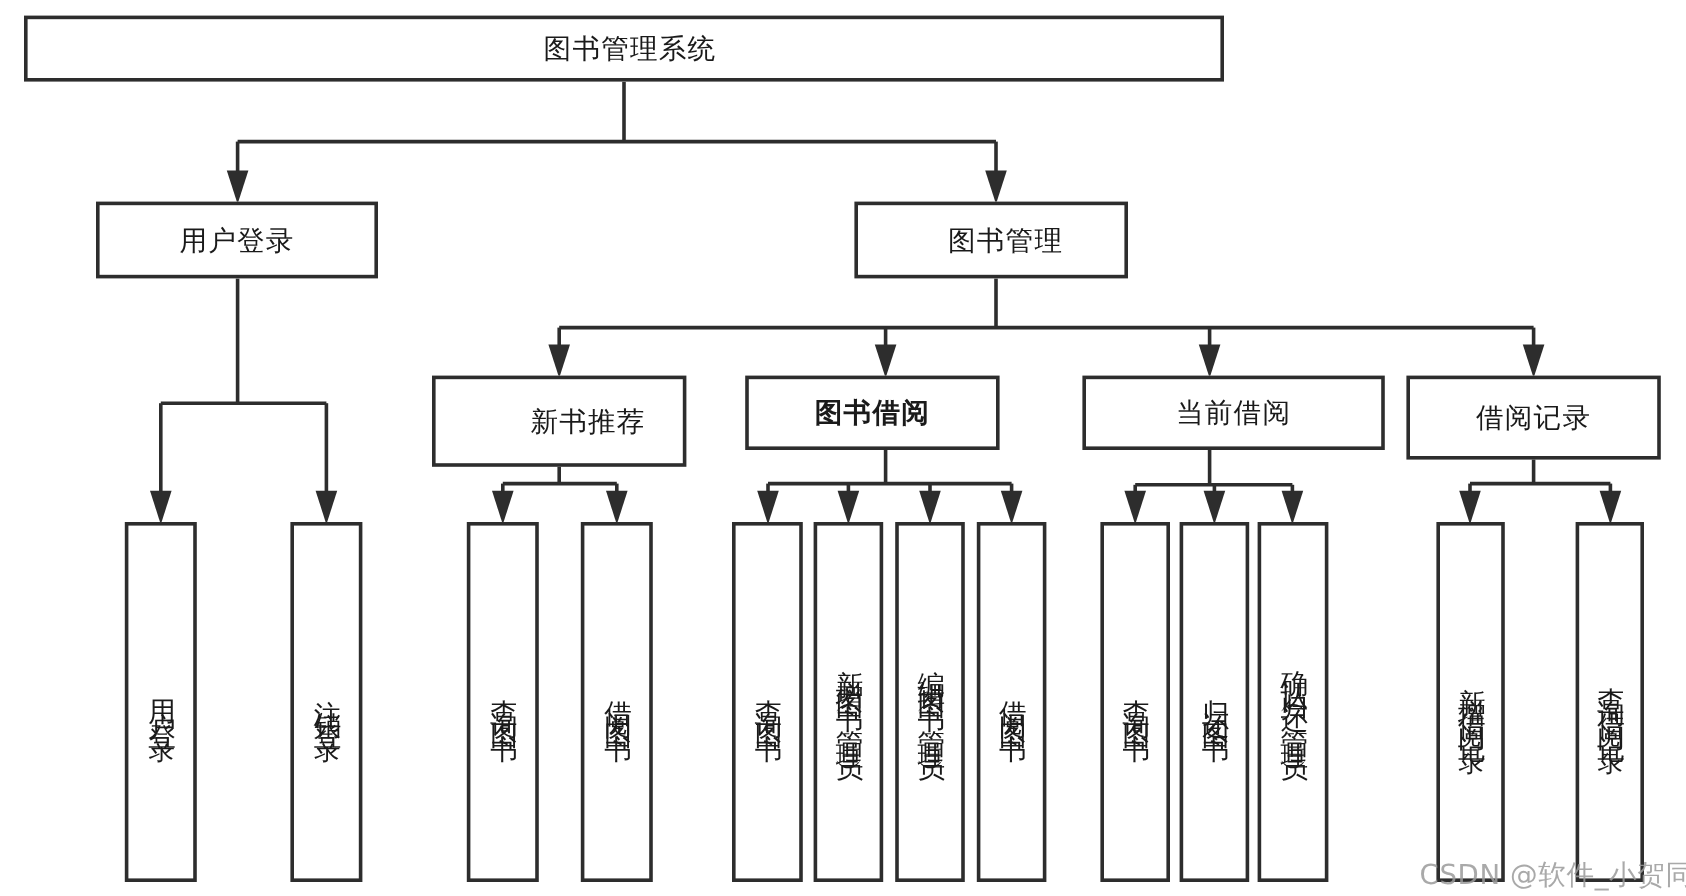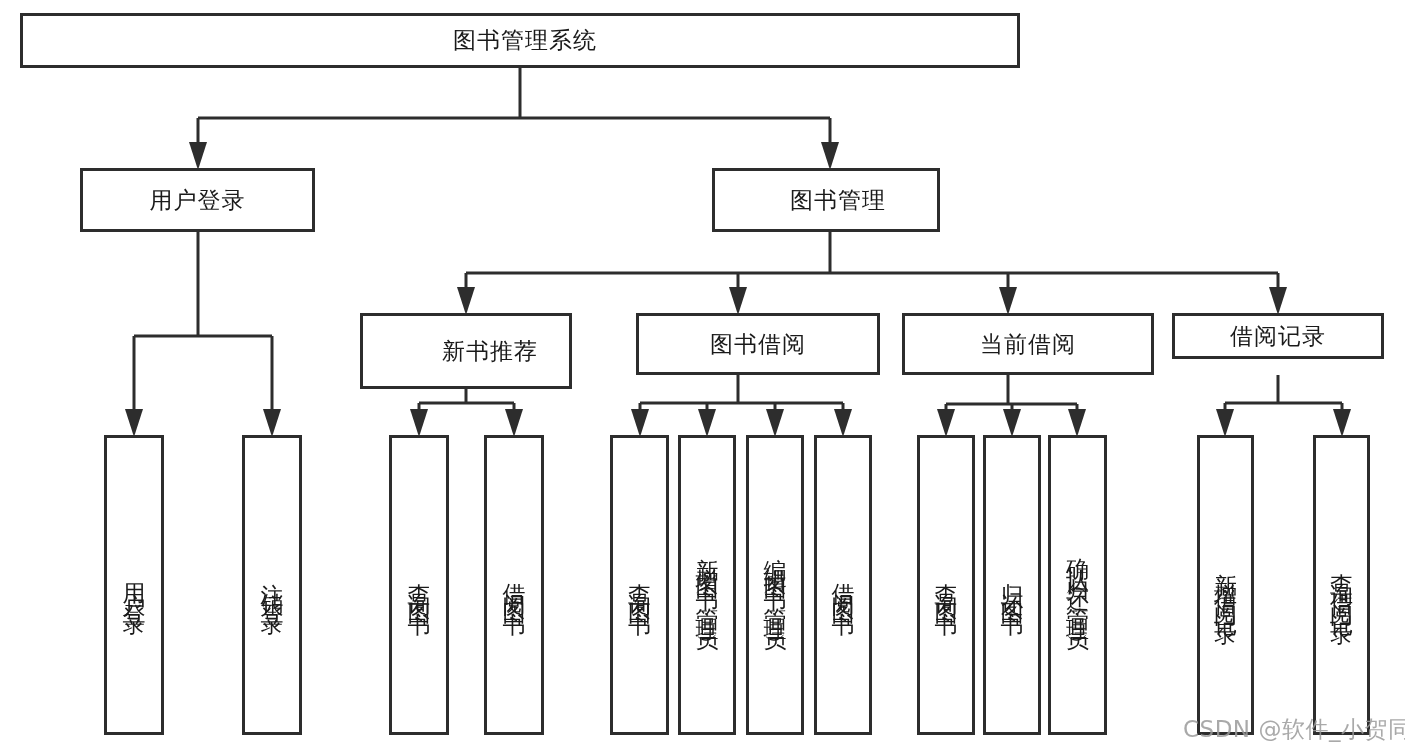--- a/index.html
+++ b/index.html
@@ -138,23 +138,23 @@
       <polygon points="1333,409 1351,409 1342,437"></polygon>
     </g>
   </svg>
 
   <div class="node h" style="left:20px;top:13px;width:1000px;height:55px;padding-left:10px;">图书管理系统</div>
 
   <div class="node h" style="left:80px;top:168px;width:235px;height:64px;">用户登录</div>
   <div class="node h" style="left:712px;top:168px;width:228px;height:64px;padding-left:24px;">图书管理</div>
 
   <div class="node h" style="left:360px;top:313px;width:212px;height:76px;padding-left:48px;">新书推荐</div>
-  <div class="node h" style="left:636px;top:313px;width:244px;height:62px;">图书借阅</div>
+  <div class="node h" style="left:621px;top:313px;width:212px;height:62px;font-weight:bold;">图书借阅</div>
   <div class="node h" style="left:902px;top:313px;width:252px;height:62px;">当前借阅</div>
-  <div class="node h" style="left:1172px;top:313px;width:212px;height:46px;text-align:center;">借阅记录</div>
+  <div class="node h" style="left:1172px;top:313px;width:212px;height:70px;text-align:center;">借阅记录</div>
 
   <div class="node v" style="left:104px;top:435px;width:60px;height:300px;">用户登录</div>
   <div class="node v" style="left:242px;top:435px;width:60px;height:300px;">注销登录</div>
 
   <div class="node v" style="left:389px;top:435px;width:60px;height:300px;">查询图书</div>
   <div class="node v" style="left:484px;top:435px;width:60px;height:300px;">借阅图书</div>
 
   <div class="node v" style="left:610px;top:435px;width:59px;height:300px;">查询图书</div>
   <div class="node v" style="left:678px;top:435px;width:58px;height:300px;">新增图书（管理员）</div>
   <div class="node v" style="left:746px;top:435px;width:58px;height:300px;">编辑图书（管理员）</div>

